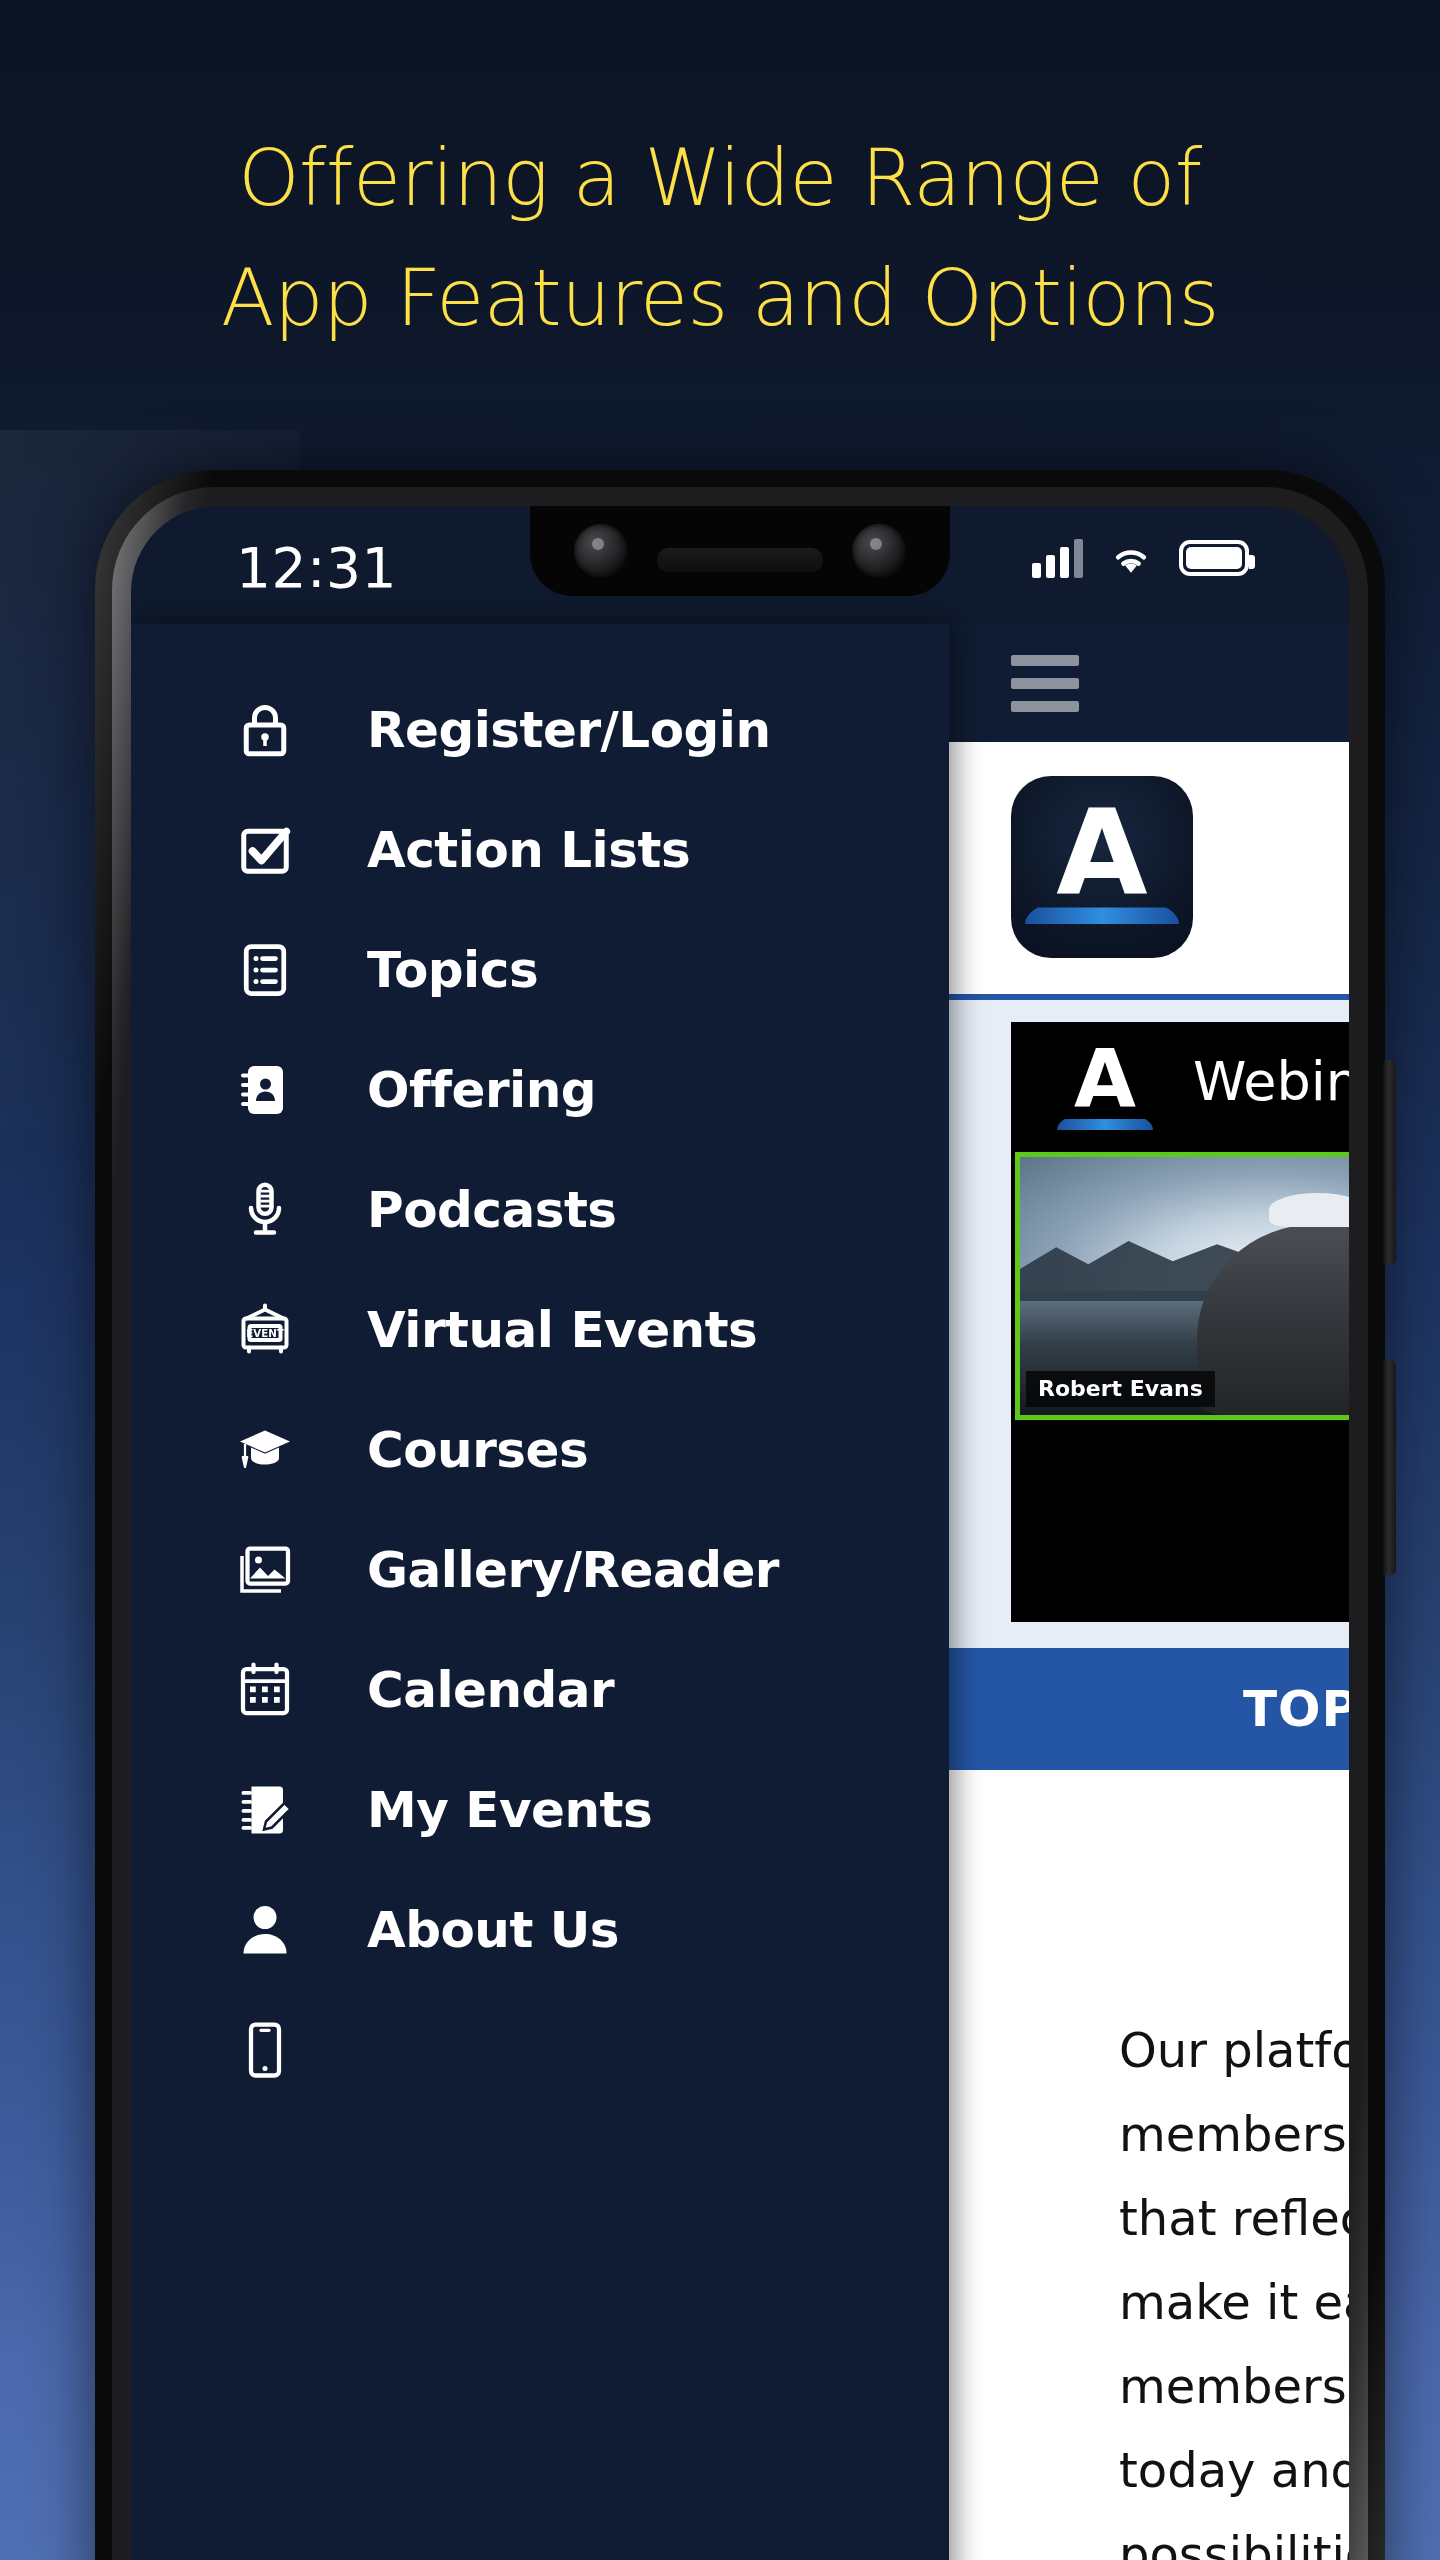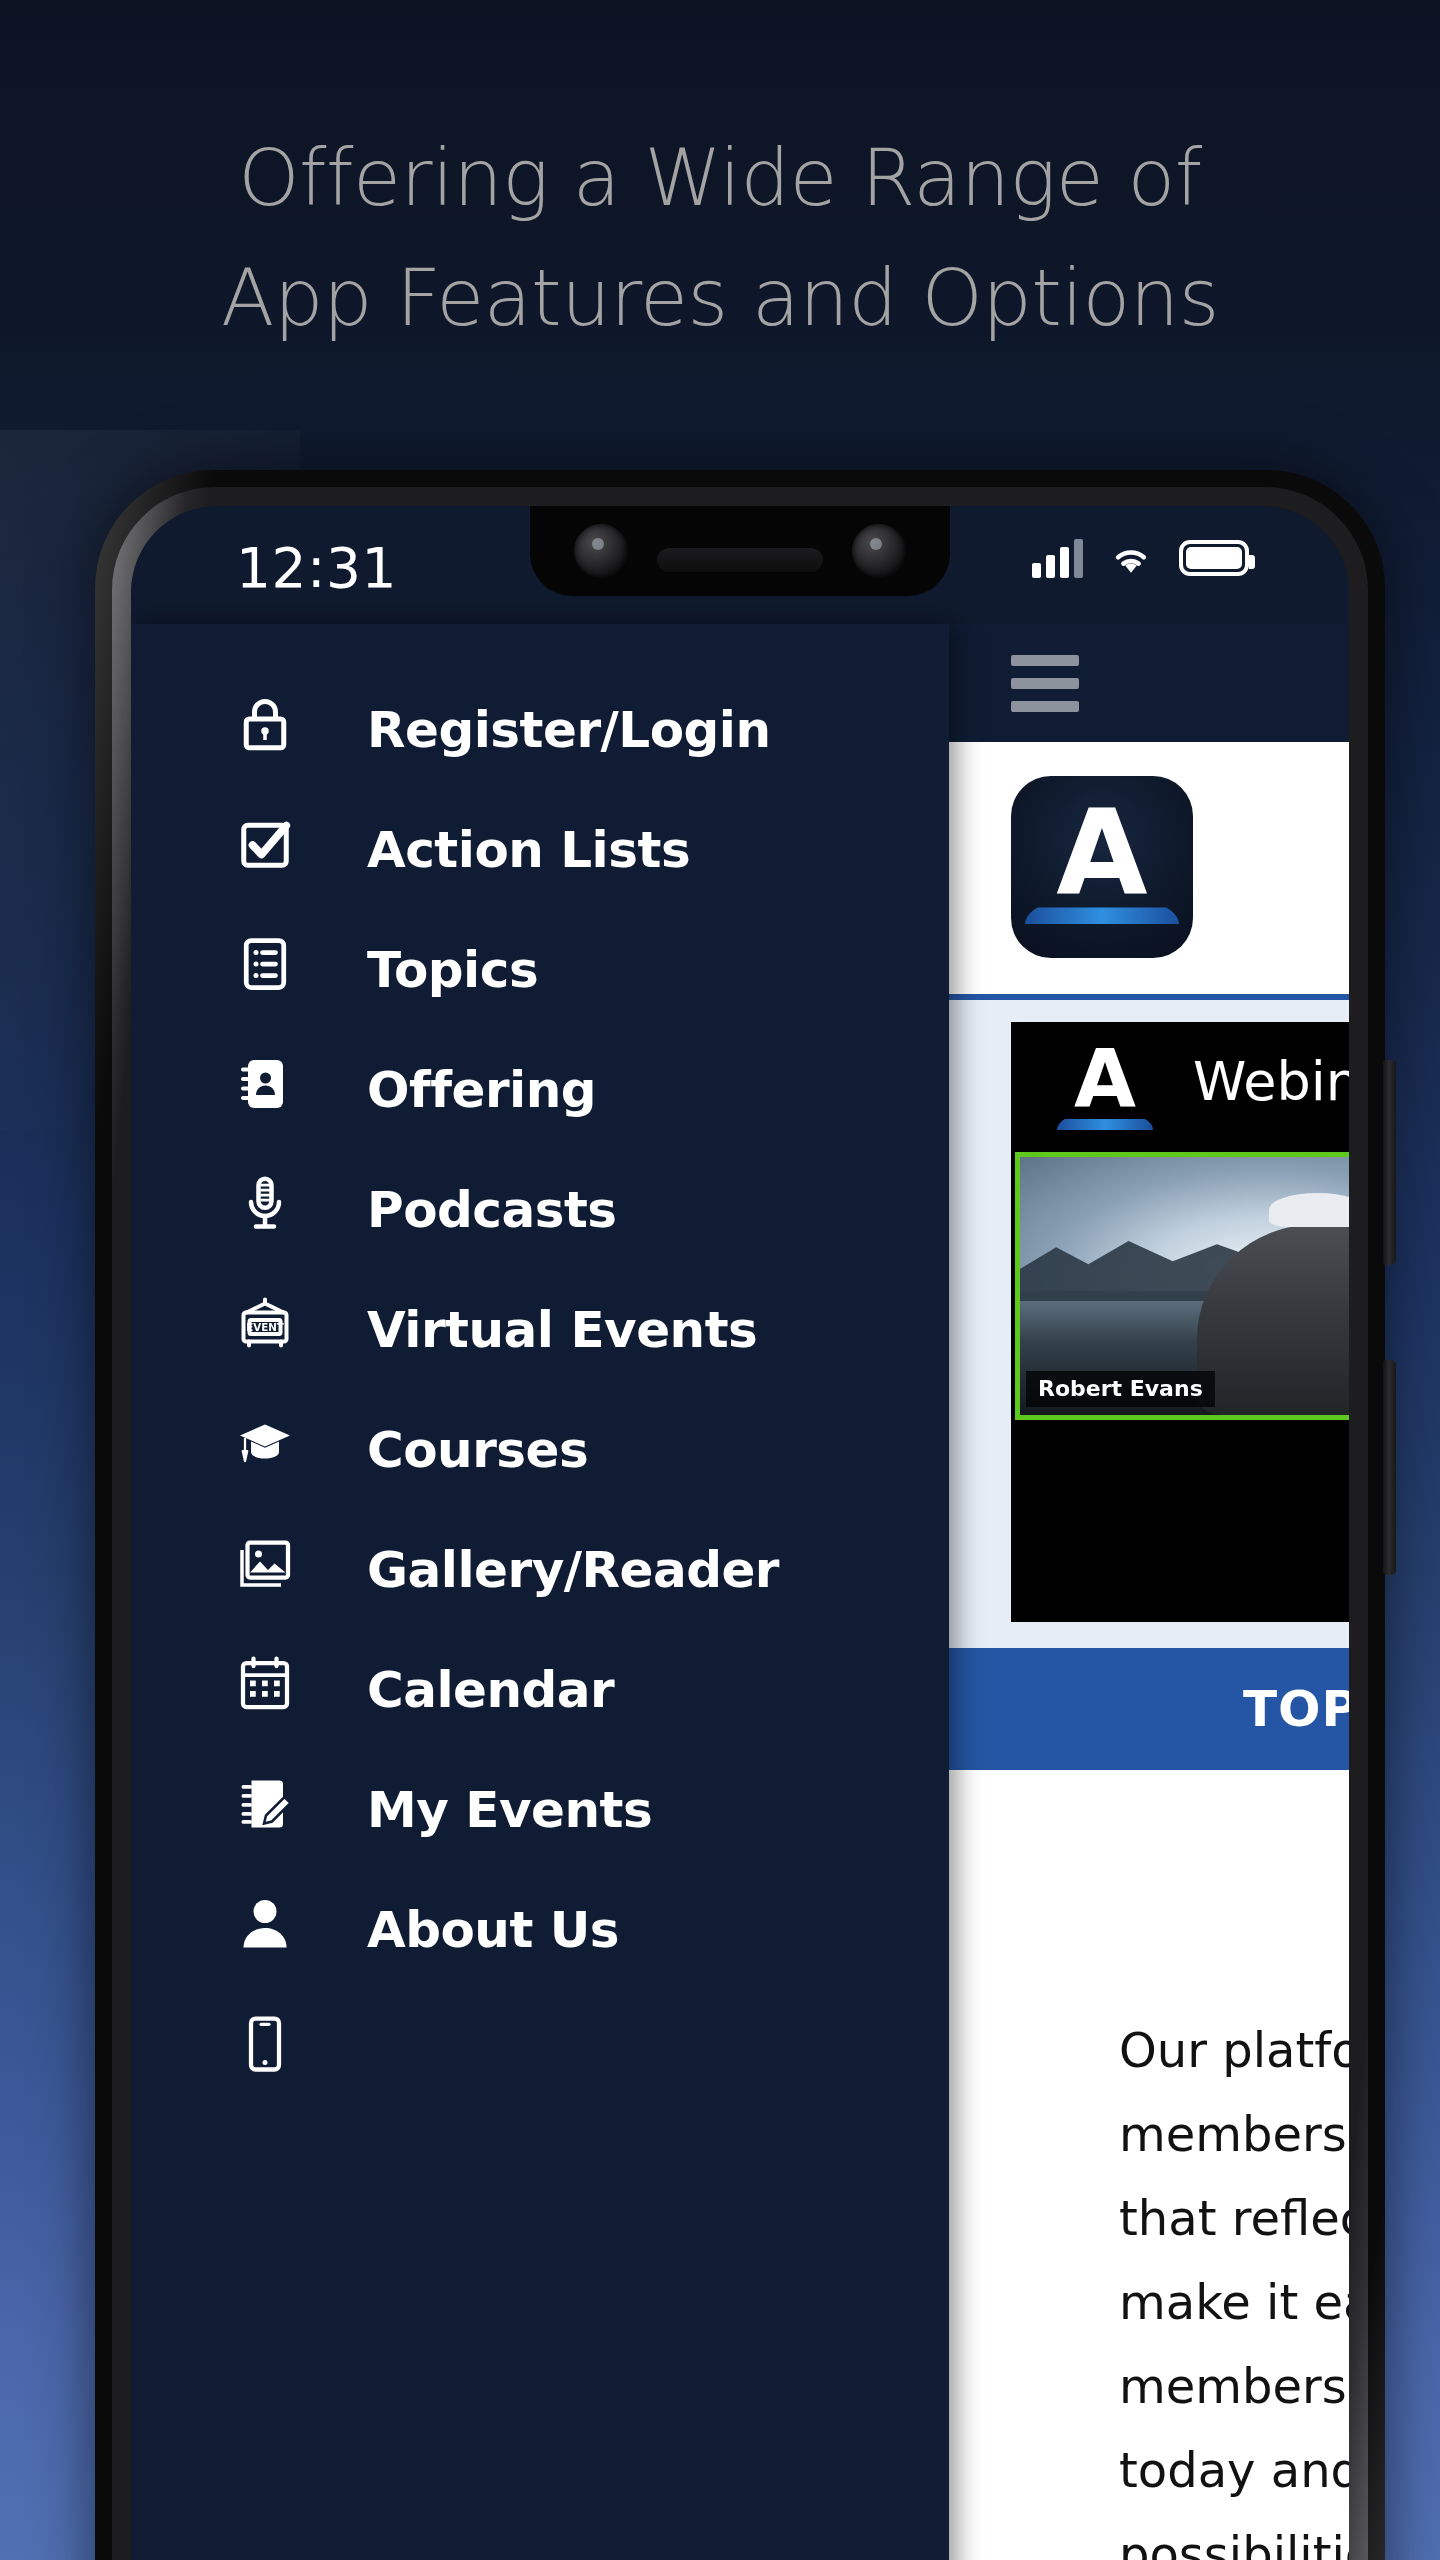--- a/index.html
+++ b/index.html
@@ -27,21 +27,21 @@
   }
   #bg-sheen {
     position:absolute; left:0; top:430px; width:300px; height:700px;
     background:linear-gradient(120deg, rgba(255,255,255,.055), rgba(255,255,255,0) 70%);
     pointer-events:none;
   }
 
   
   #headline {
     position:absolute; top:118px; left:0; width:1440px;
-    text-align:center; color:#a3a3a3;
+    text-align:center; color:#fde047;
     font-family:"DejaVu Sans", sans-serif;
     font-weight:300;
     font-size:78px;
     line-height:120px;
     letter-spacing:-0.5px;
     text-rendering:optimizeLegibility;
   }
   #headline .l { display:block; }
 
   
@@ -149,21 +149,21 @@
     box-shadow:6px 0 26px rgba(0,0,0,.45);
     padding-top:46px;
   }
   .menu-item {
     display:flex; align-items:center;
     height:120px; padding-left:98px;
     color:#fff;
   }
   .menu-icon {
     width:72px; min-width:72px; height:72px;
-    display:flex; justify-content:center;
+    display:flex; align-items:center; justify-content:center;
     margin-right:38px;
   }
   .menu-icon svg { width:60px; height:60px; display:block; }
   .menu-label {
     font-size:50px; font-weight:700;
     font-family:"DejaVu Sans", sans-serif;
     letter-spacing:-.5px; white-space:nowrap;margin-left:28px;
   }
 
   

